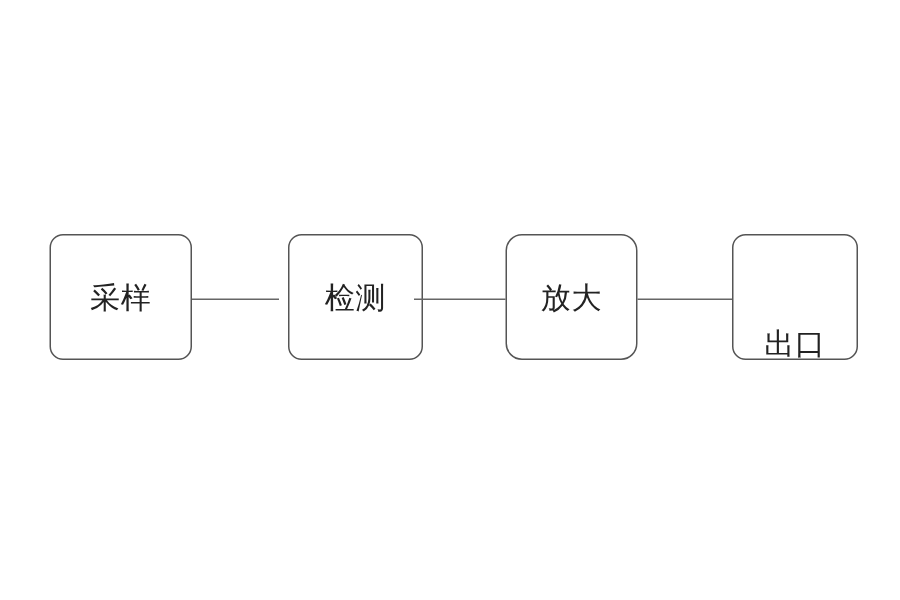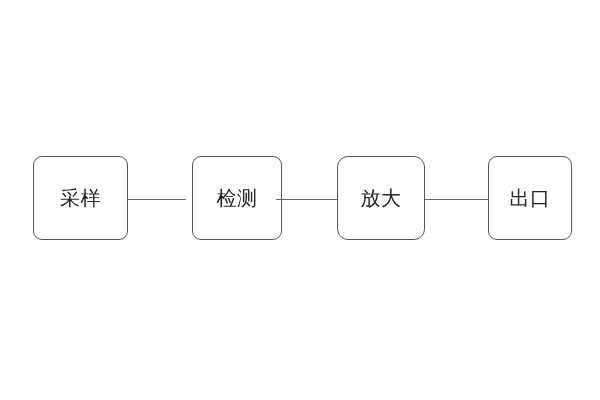--- a/index.html
+++ b/index.html
@@ -56,21 +56,21 @@
     position: absolute;
     top: 43px;
     height: 0;
     border-top: 1.4px solid #666666;
   }
 
   
   .node-0 { left: 33px;  width: 95px; }
   .node-1 { left: 192px; width: 90px; }
   .node-2 { left: 337px; width: 88px; border-radius: 11px; }
-  .node-3 { left: 488px; width: 84px; }
+  .node-3 { left: 488px; width: 84px; align-items: flex-end; }
 
   
   .conn-0 { left: 128px; width: 58px; }
   .conn-1 { left: 276px; width: 61px; }
   .conn-2 { left: 425px; width: 63px; }
 </style>
 </head>
 <body>
 
 <div id="diagram-canvas">

